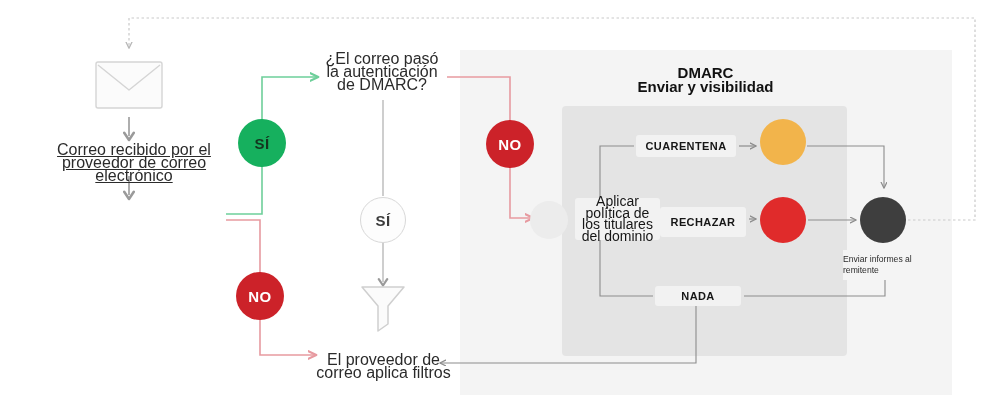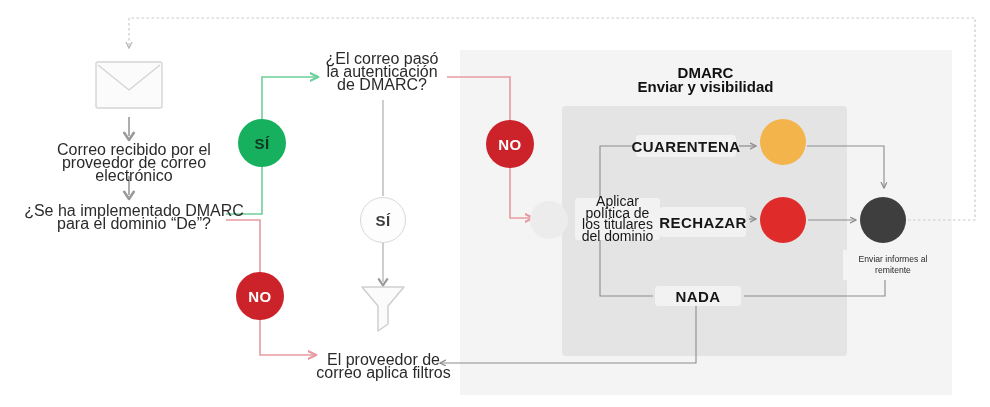--- a/index.html
+++ b/index.html
@@ -41,42 +41,42 @@
   }
 
   
   .txt {
     color: #2b2b2b;
     font-size: 16px;
     line-height: 13px;
     text-align: center;
   }
 
-  .lbl-received { left: 24px; top: 143px; width: 220px; }
+  .lbl-received { left: 24px; top: 143px; width: 220px; text-decoration: underline; }
   .lbl-implemented { left: 24px; top: 204px; width: 220px; }
   .lbl-passed { left: 322px; top: 52px; width: 120px; }
   .lbl-filters { left: 316px; top: 353px; width: 135px; }
 
   
   .dmarc-title {
     left: 628px; top: 63px; width: 155px;
     background: #f4f4f4;
     font-size: 15px;
     line-height: 14px;
     font-weight: bold;
     color: #111;
     text-align: center;
     padding: 3px 0;
   }
 
   
   .chip {
     background: #f2f2f2;
     color: #161616;
-    font-size: 15px;
+    font-size: 11px;
     font-weight: bold;
     letter-spacing: .4px;
     text-align: center;
     border-radius: 3px;
     display: flex;
     align-items: center;
     justify-content: center;
   }
   .chip-quarantine { left: 636px; top: 135px; width: 100px; height: 22px; }
   .chip-reject     { left: 660px; top: 207px; width: 86px;  height: 30px; }
@@ -96,21 +96,21 @@
     padding: 0 3px;
     box-sizing: border-box;
   }
 
   .chip-report {
     left: 843px; top: 250px; width: 100px; height: 30px;
     background: #f4f4f4;
     color: #2b2b2b;
     font-size: 8.6px;
     line-height: 11.5px;
-    text-align: center;
+    text-align: left;
     display: flex;
     align-items: center;
     justify-content: center;
   }
 
   
   .circ {
     border-radius: 50%;
     display: flex;
     align-items: center;
@@ -246,21 +246,20 @@
 
     <g>
       <path d="M874,208 L886,208 L893,215 L893,232 L874,232 Z" fill="#ffffff" stroke="#ffffff" stroke-width="1.2" stroke-linejoin="round"></path>
       <path d="M886,208 L886,215 L893,215" fill="#3e3e3e" stroke="#3e3e3e" stroke-width="1"></path>
       <path d="M878,219 L889,219 M878,223 L889,223 M878,227 L886,227" stroke="#3e3e3e" stroke-width="1.1" stroke-linecap="round"></path>
     </g>
   </svg>
 
   <div class="abs txt lbl-received">Correo recibido por el proveedor de correo electrónico</div>
 
-  <div class="abs txt lbl-implemented">¿Se ha implementado DMARC para el dominio “De”?</div>
 
   <div class="abs txt lbl-passed">¿El correo pasó la autenticación de DMARC?</div>
 
   <div class="abs txt lbl-filters">El proveedor de correo aplica filtros</div>
 
   <div class="abs circ circ-si-green">SÍ</div>
 
   <div class="abs circ circ-no-red1">NO</div>
 
   <div class="abs circ circ-si-white">SÍ</div>

